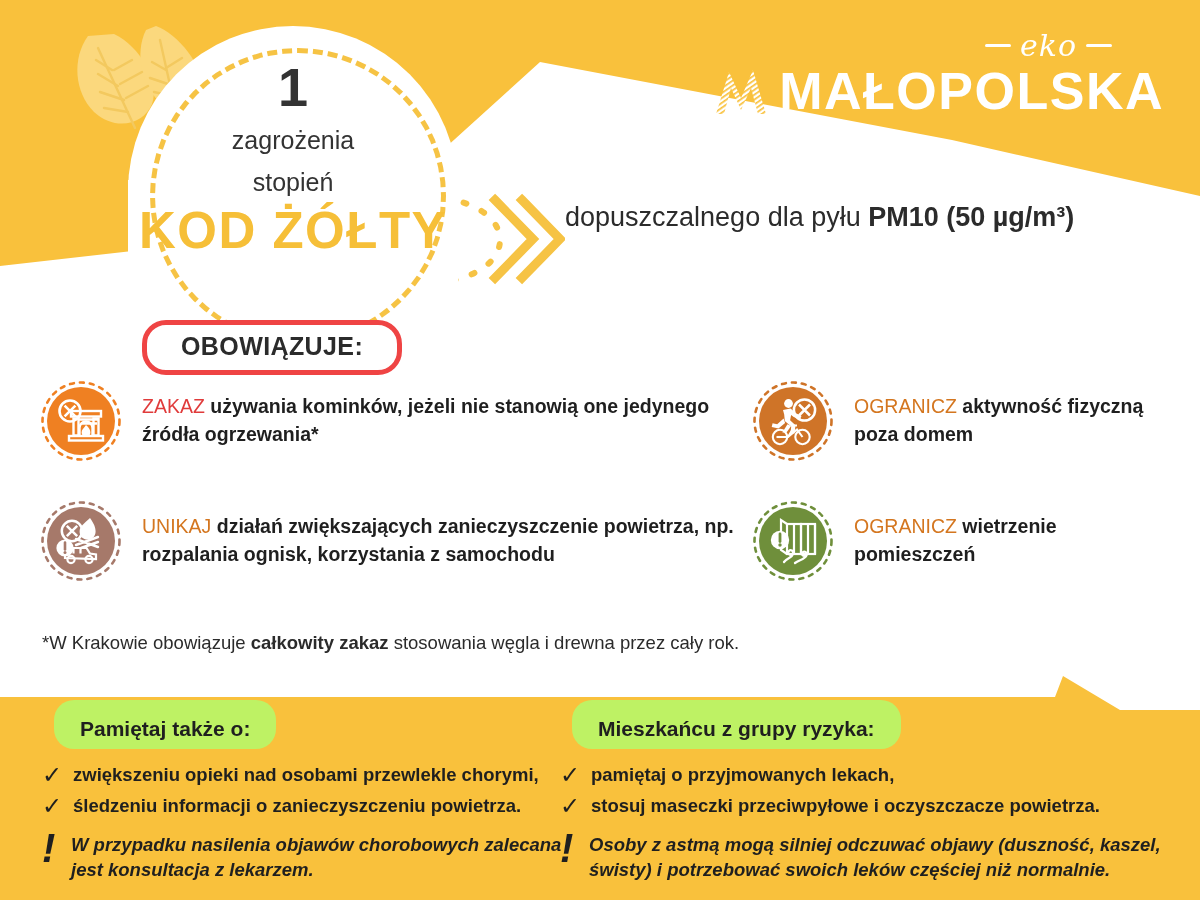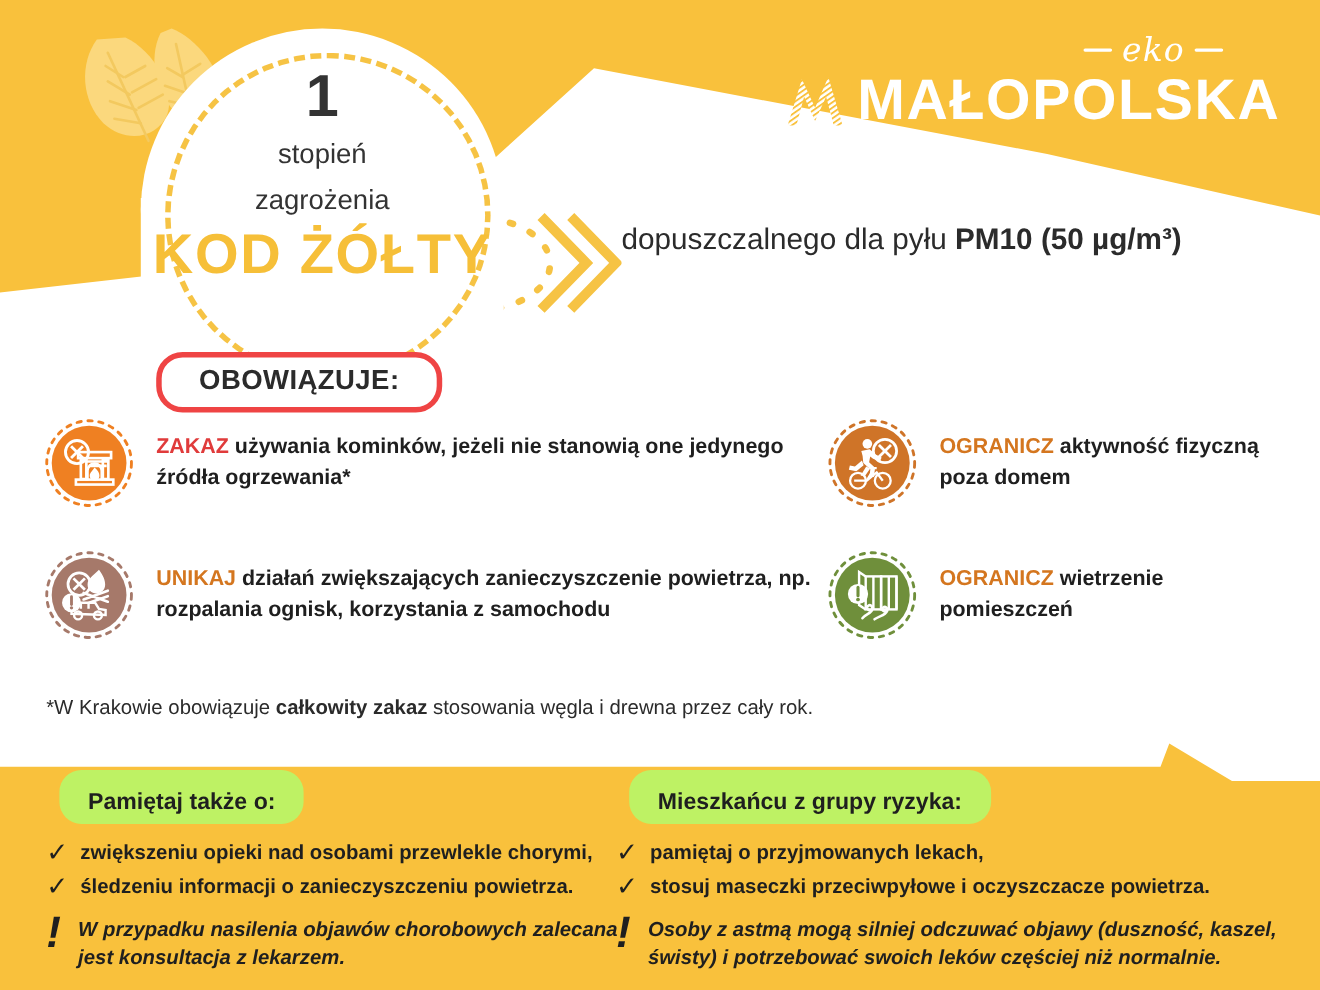--- a/index.html
+++ b/index.html
@@ -116,21 +116,21 @@
   }
   .icon-disc{
     position:absolute;left:7px;top:7px;width:68px;height:68px;
     border-radius:50%;
     display:flex;align-items:center;justify-content:center;
   }
   .rule-text{
     font-size:19.5px;color:#1f1f1f;line-height:1.42;
     padding-top:13px;font-weight:bold;
   }
-  .rule-text .kw{font-weight:bold;}
+  .rule-text .kw{font-weight:normal;}
   .rule-text .body{font-weight:bold;color:#1f1f1f;}
 
   
   .footnote{
     position:absolute;left:42px;top:632px;
     font-size:18.5px;color:#2b2b2b;z-index:6;
   }
   .footnote b{font-weight:bold;}
 
   
@@ -206,22 +206,22 @@
       <path d="M424,196 C474,198 500,218 500,240 C500,262 474,282 424,284" fill="none" stroke="#f6c344" stroke-width="6" stroke-linecap="round" stroke-dasharray="3 17"></path>
     </svg>
   </div>
 
   <div class="dome"></div>
   <div class="dome-sq"></div>
   <div class="dashring"></div>
 
   <div class="badge-inner">
     <div class="deg-num">1</div>
+    <div class="deg-line">zagrożenia</div>
     <div class="deg-line">stopień</div>
-    <div class="deg-line">zagrożenia</div>
     <div class="code-word">KOD ŻÓŁTY</div>
   </div>
 
   <div class="logo">
     <div class="logo-eko">
       <span class="dash"></span>
       <span>eko</span>
       <span class="dash"></span>
     </div>
     <div class="logo-main">

